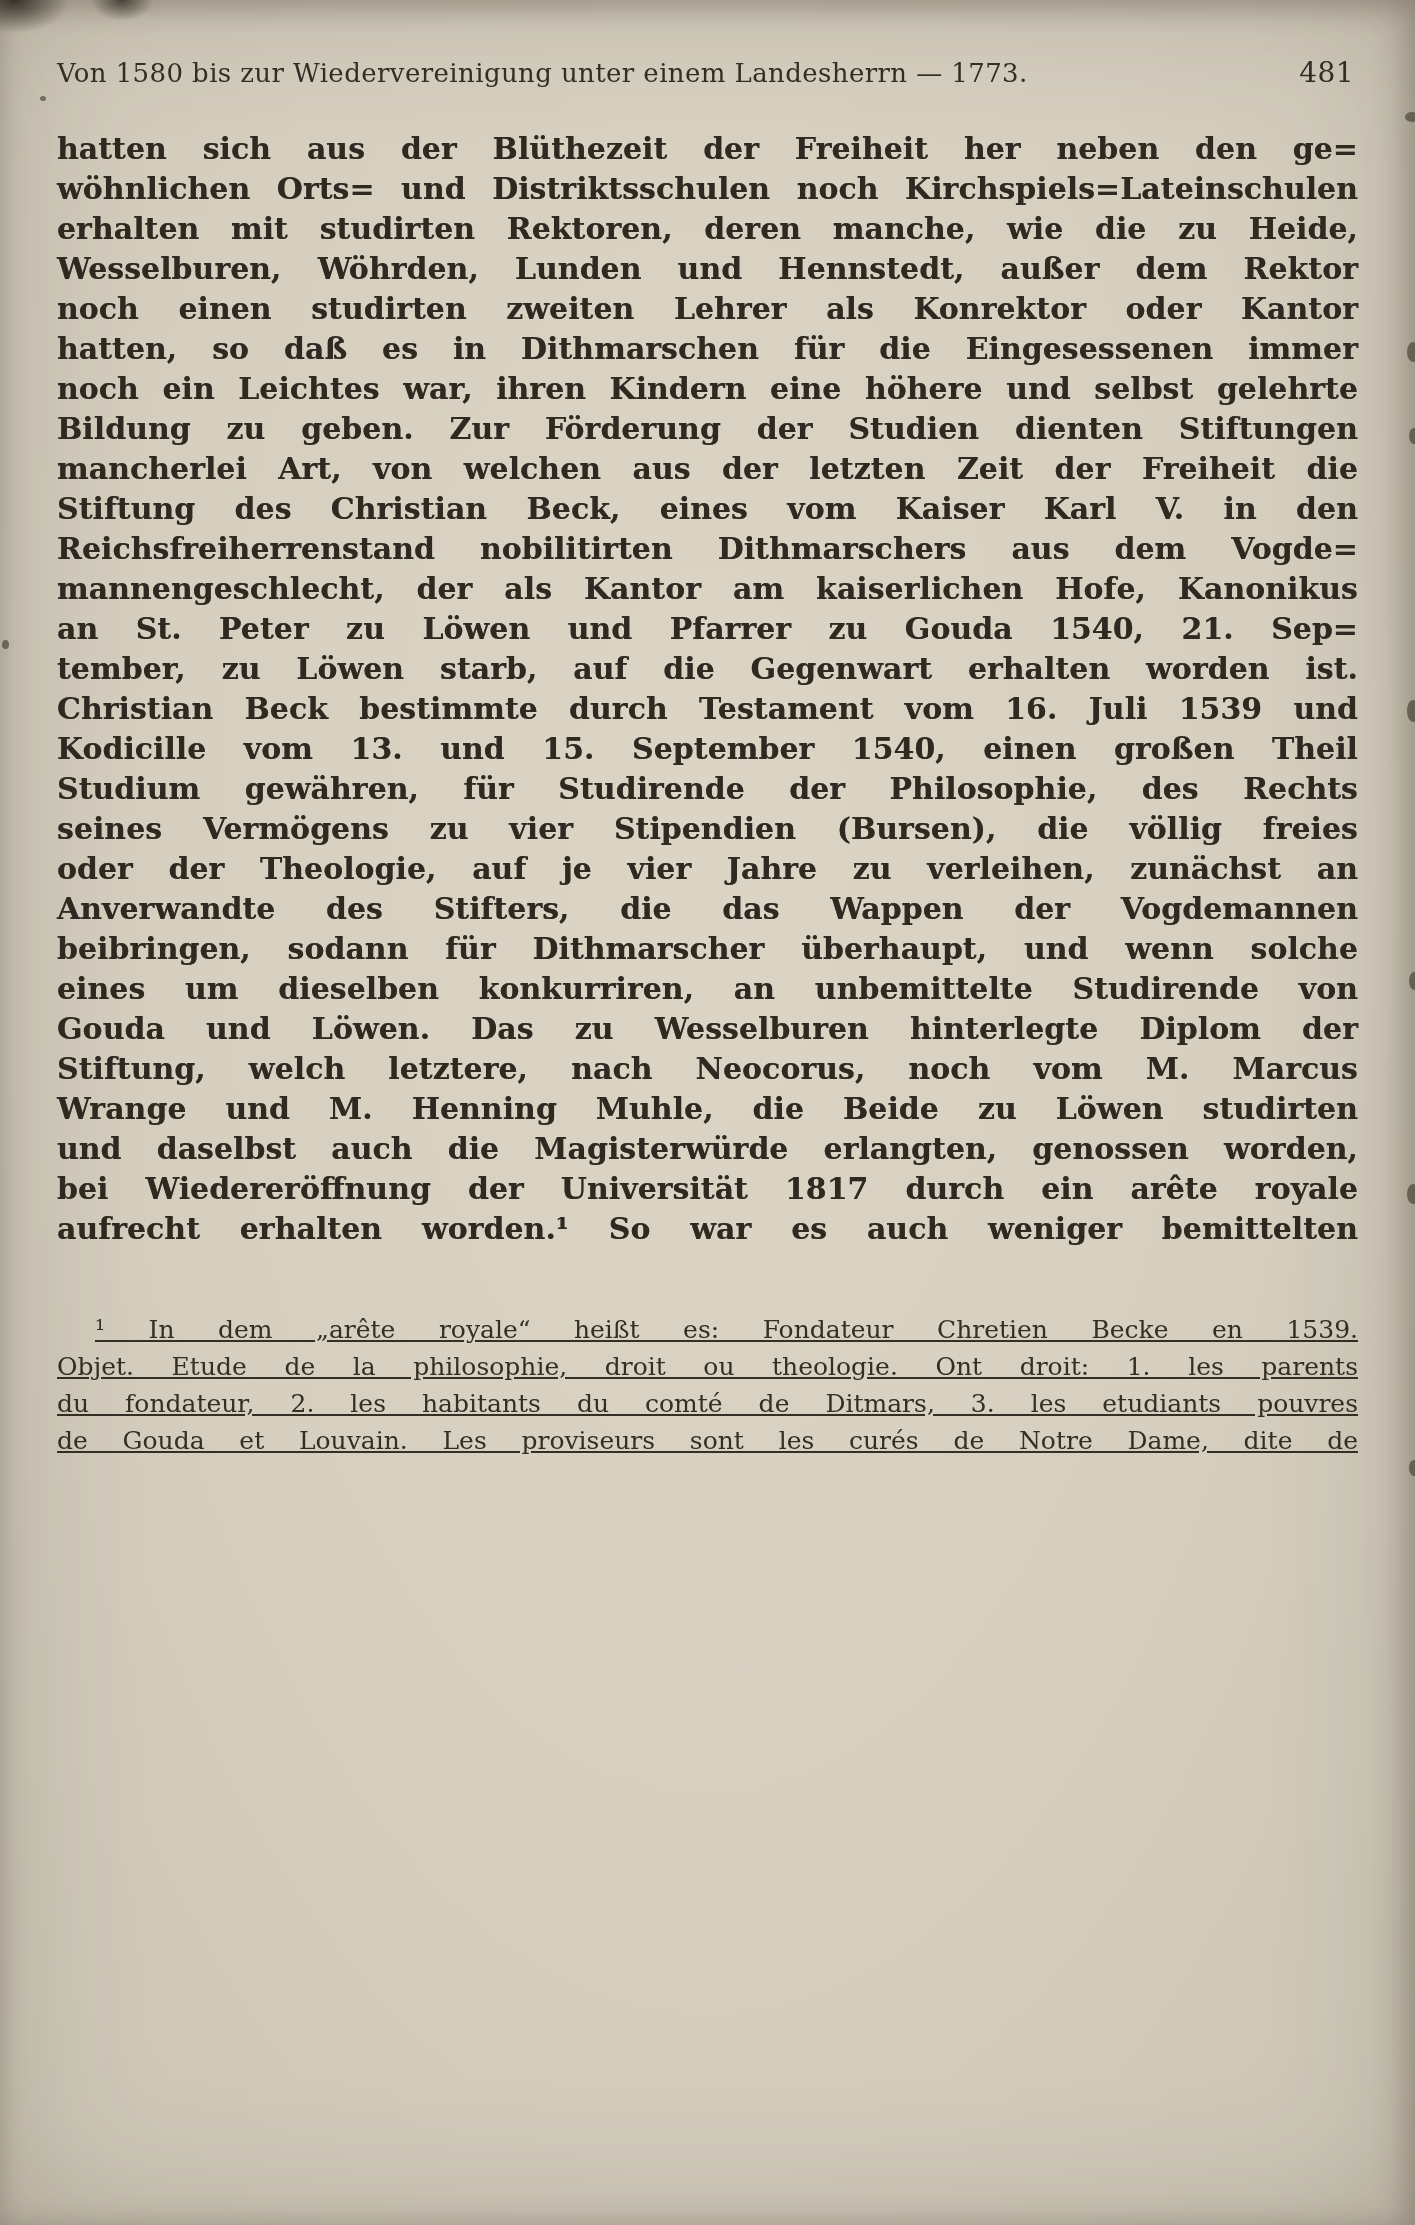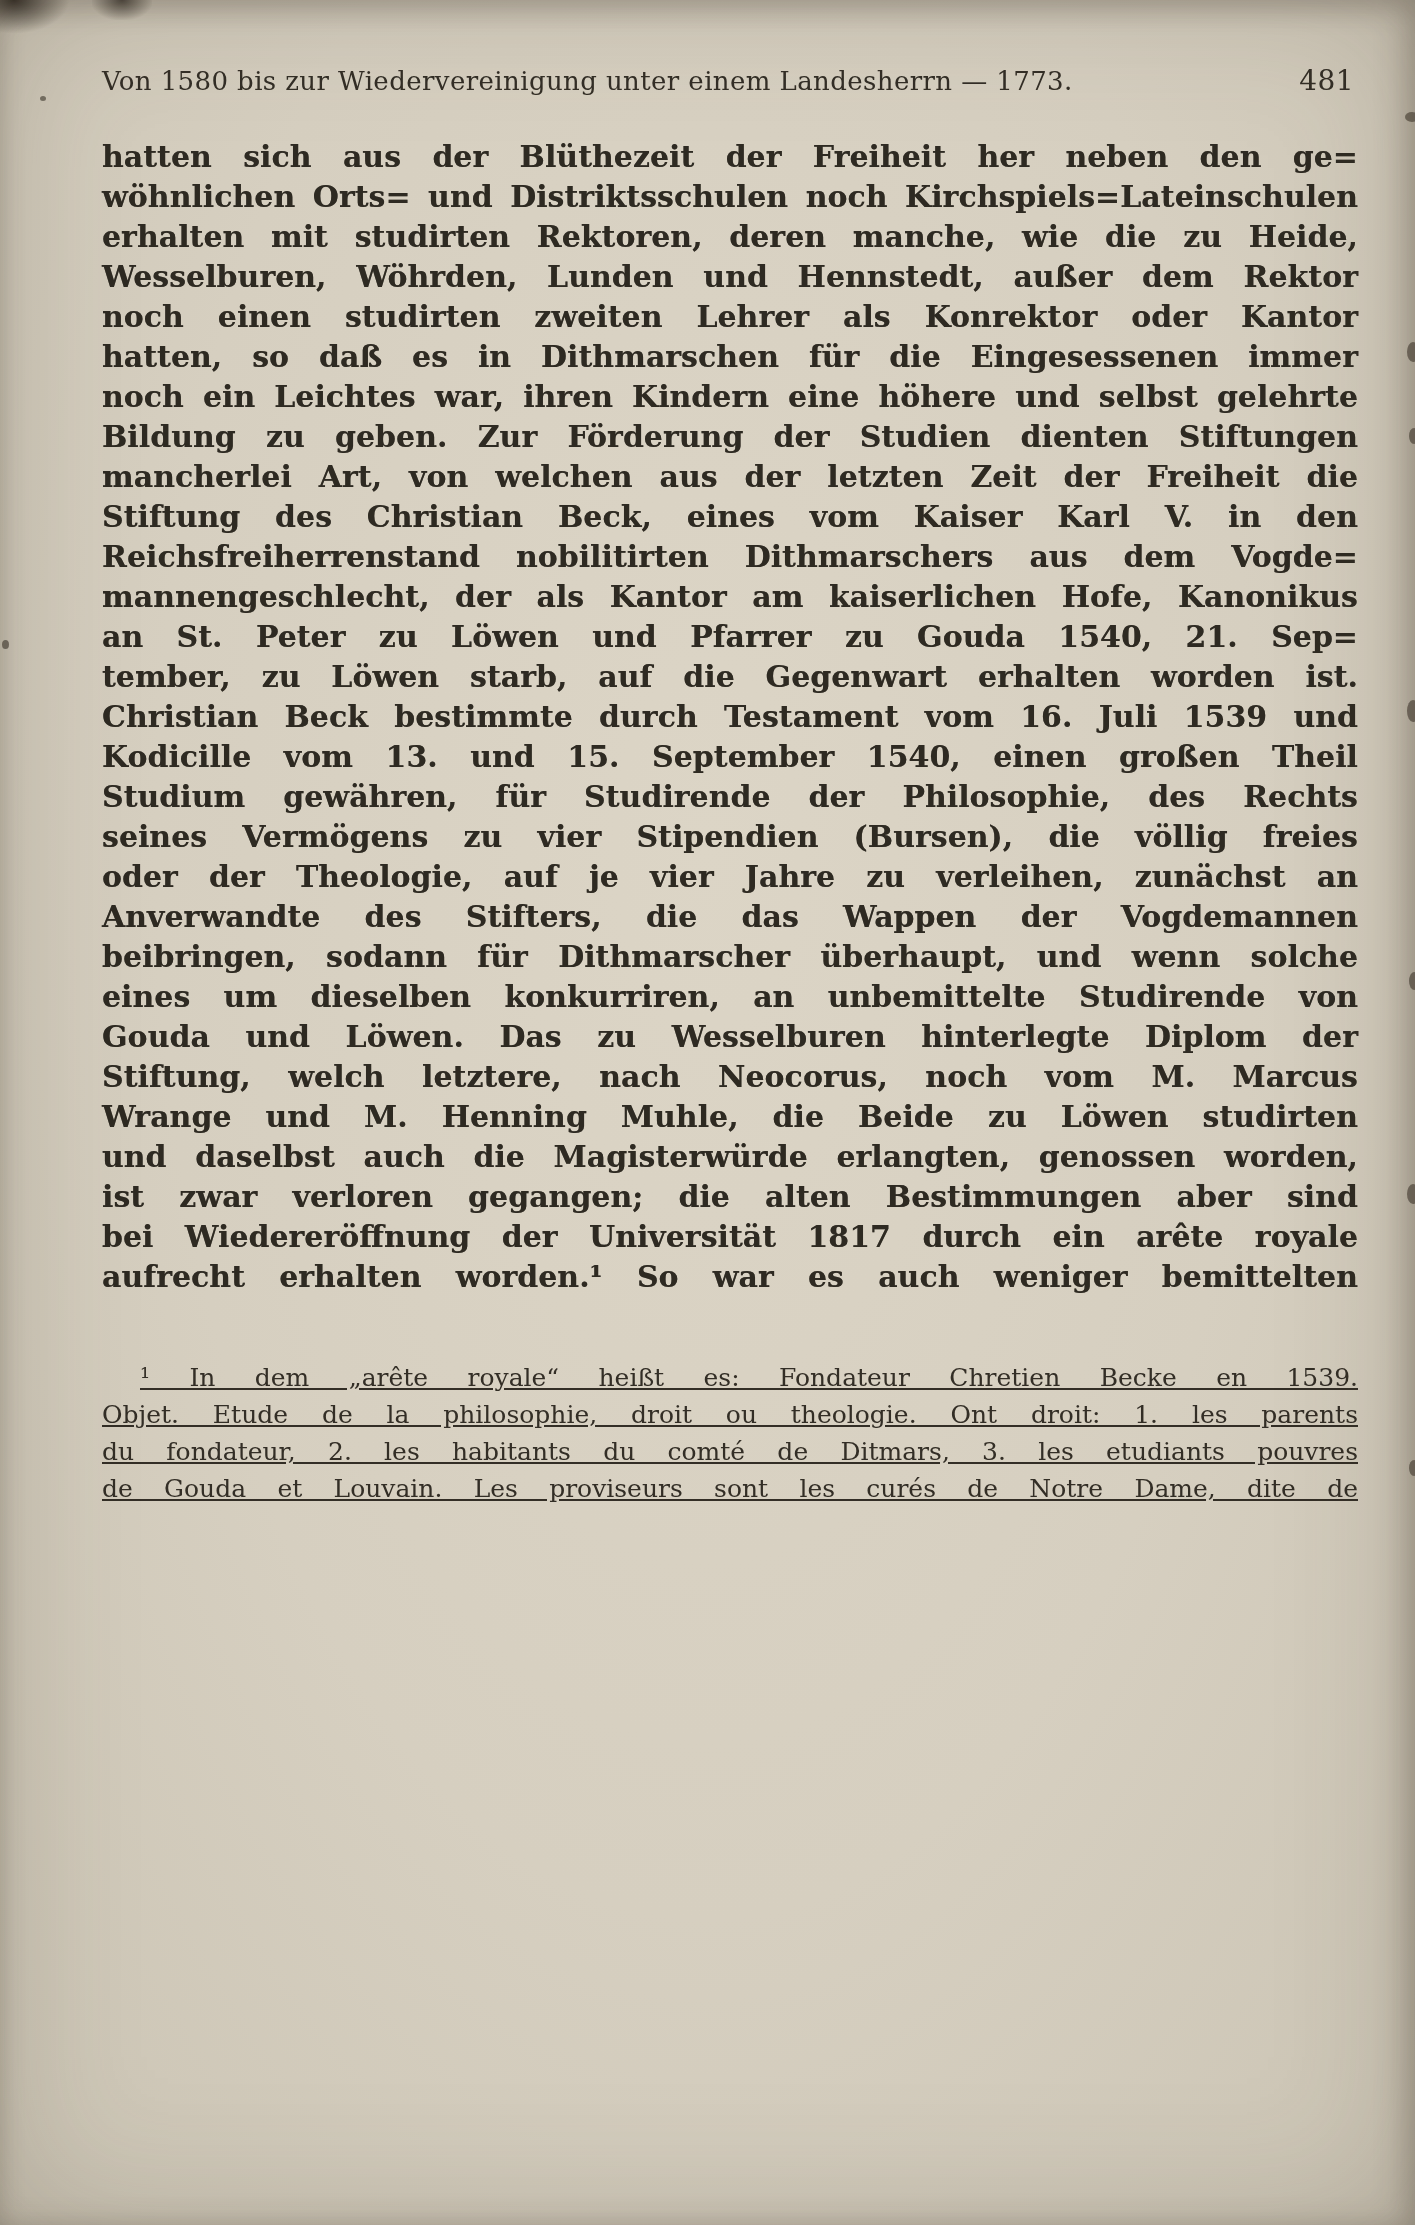--- a/index.html
+++ b/index.html
@@ -24,22 +24,21 @@
     pointer-events: none;
     box-shadow:
       inset 0 0 140px rgba(70, 58, 44, 0.22),
       inset 0 10px 26px rgba(55, 45, 33, 0.20),
       inset -14px 0 30px rgba(55, 45, 33, 0.16);
   }
   .content {
     position: absolute;
     left: 57px;
     right: 57px;
-    top: 12px;
-    margin-left: 45px;
+    top: 4px;
   }
   .header {
     display: flex;
     justify-content: space-between;
     align-items: baseline;
     padding-top: 52px;
     font-size: 26px;
     letter-spacing: 0.4px;
     color: #332e26;
   }
@@ -152,21 +151,20 @@
       <div class="line">Studium gewähren, für Studirende der Philosophie, des Rechts</div>
       <div class="line">seines Vermögens zu vier Stipendien (Bursen), die völlig freies</div>
       <div class="line">oder der Theologie, auf je vier Jahre zu verleihen, zunächst an</div>
       <div class="line">Anverwandte des Stifters, die das Wappen der Vogdemannen</div>
       <div class="line">beibringen, sodann für Dithmarscher überhaupt, und wenn solche</div>
       <div class="line">eines um dieselben konkurriren, an unbemittelte Studirende von</div>
       <div class="line">Gouda und Löwen. Das zu Wesselburen hinterlegte Diplom der</div>
       <div class="line">Stiftung, welch letztere, nach Neocorus, noch vom M. Marcus</div>
       <div class="line">Wrange und M. Henning Muhle, die Beide zu Löwen studirten</div>
       <div class="line">und daselbst auch die Magisterwürde erlangten, genossen worden,</div>
-      <div class="line">ist zwar verloren gegangen; die alten Bestimmungen aber sind</div>
       <div class="line">bei Wiedereröffnung der Universität 1817 durch ein arête royale</div>
       <div class="line">aufrecht erhalten worden.¹ So war es auch weniger bemittelten</div>
     </div>
 
     <div class="footnote">
       <div class="line first">¹ In dem „arête royale“ heißt es: Fondateur Chretien Becke en 1539.</div>
       <div class="line">Objet. Etude de la philosophie, droit ou theologie. Ont droit: 1. les parents</div>
       <div class="line">du fondateur, 2. les habitants du comté de Ditmars, 3. les etudiants pouvres</div>
       <div class="line">de Gouda et Louvain. Les proviseurs sont les curés de Notre Dame, dite de</div>
     </div>

